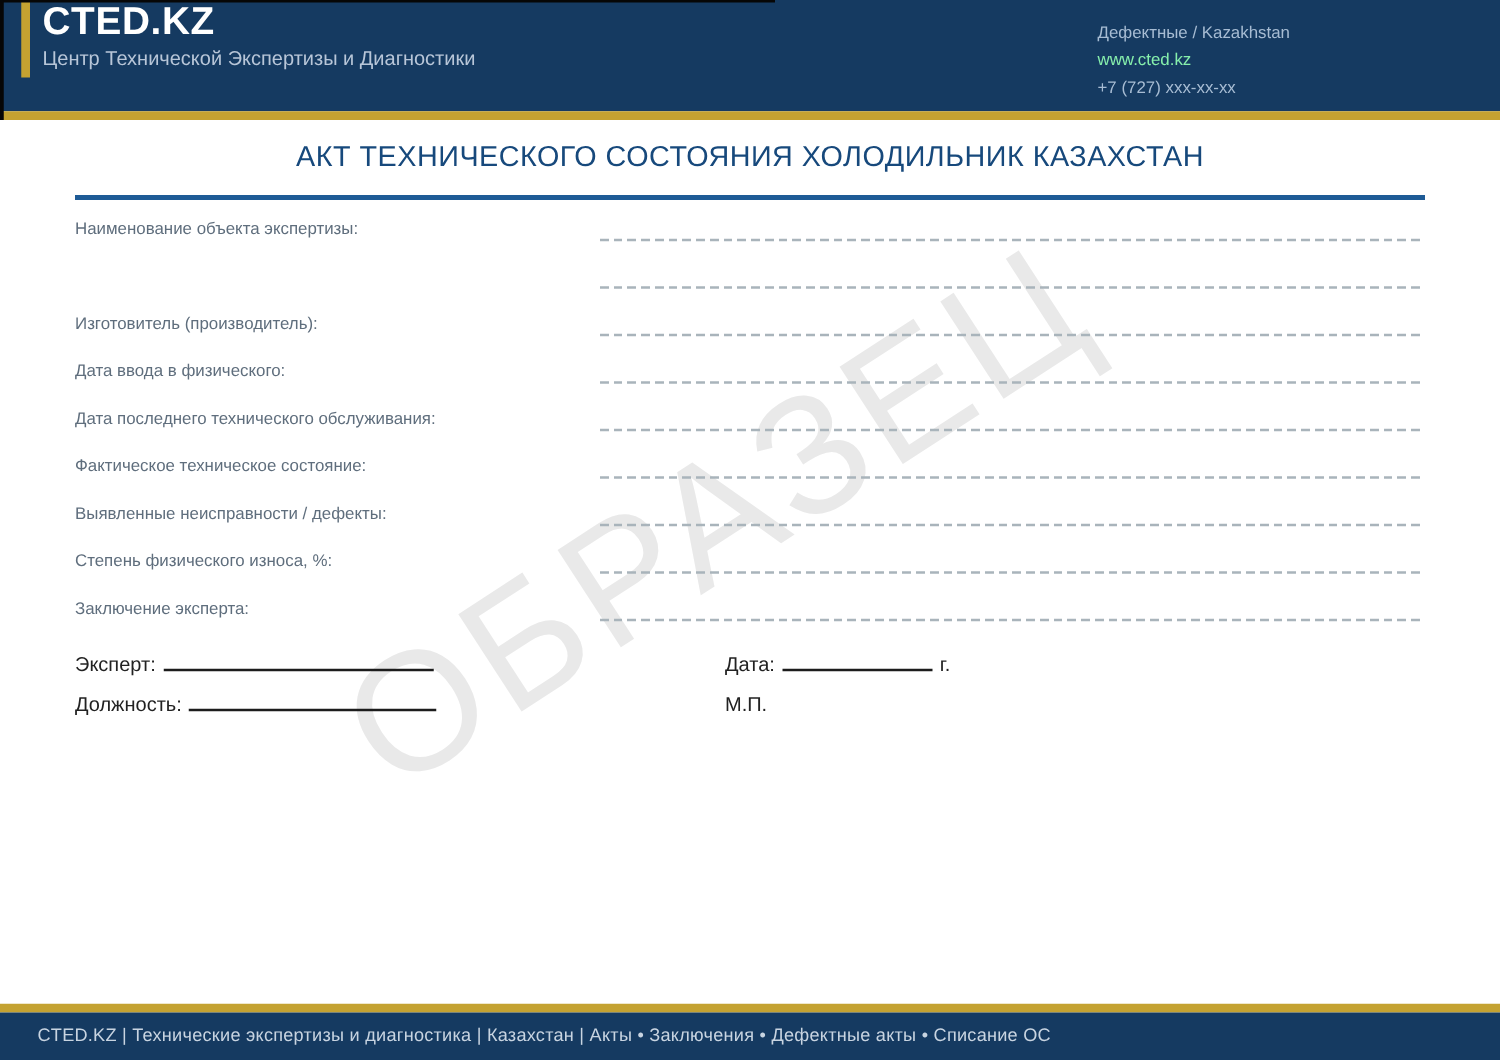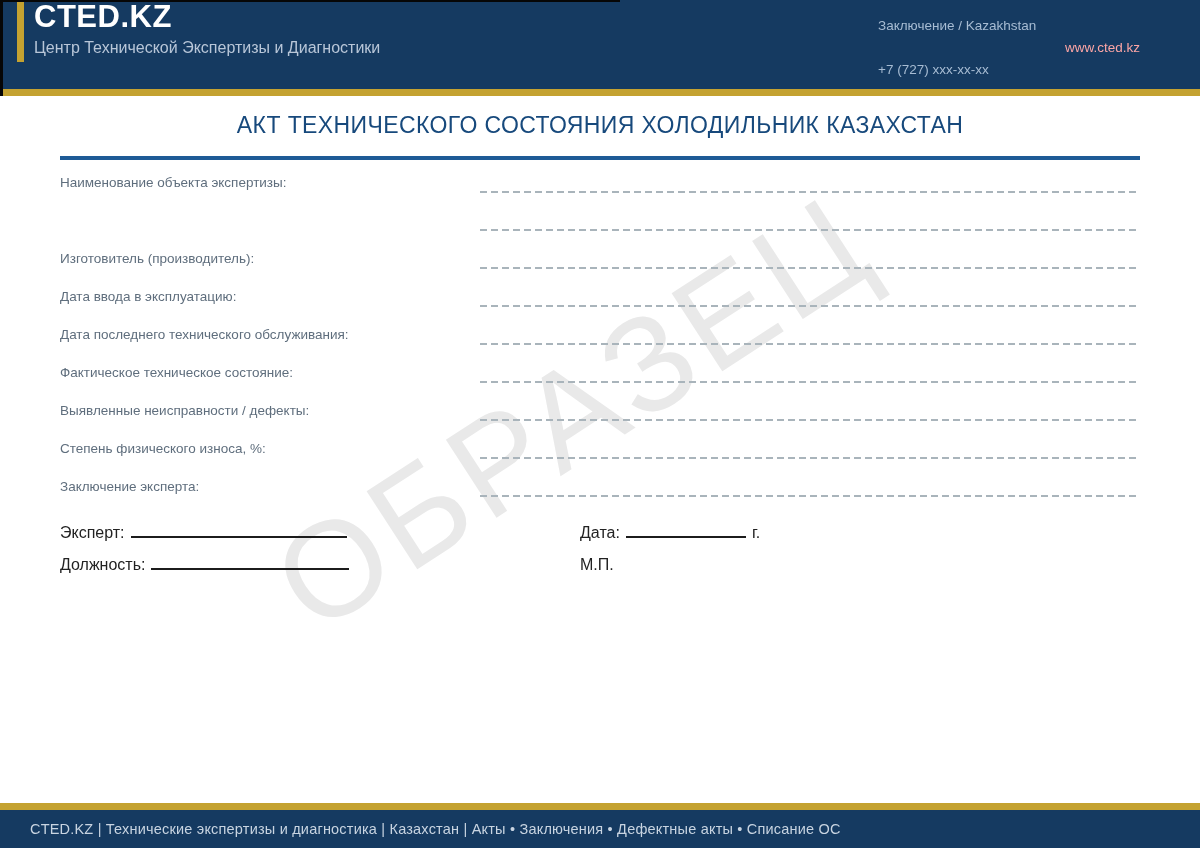--- a/index.html
+++ b/index.html
@@ -10,21 +10,21 @@
   
   .header { position:relative; height:89px; background:#153a61; display:flex; justify-content:space-between; padding:0 60px 0 17px; z-index:2; }
   .edge-top { position:absolute; left:0; top:0; width:620px; height:2px; background:#060606; z-index:6; }
   .edge-left { position:absolute; left:0; top:0; width:3px; height:96px; background:#060606; z-index:6; }
   .logo-wrap { display:flex; padding-top:0; }
   .logo-accent { width:7px; height:62px; background:#c4a231; margin-right:10px; }
   .brand { color:#ffffff; font-size:31px; font-weight:bold; line-height:34px; letter-spacing:0.5px; }
   .tagline { color:#b8c6d8; font-size:16px; margin-top:5px; }
   .header-right { width:262px; padding-top:15px; font-size:13.5px; line-height:22px; }
   .hr-region { color:#a7bcd3; }
-  .hr-site { color:#fca5a5; cursor:pointer;text-align:right; }
+  .hr-site { color:#86efac; cursor:pointer; }
   .hr-phone { color:#a7bcd3; }
   .gold-line { height:7px; background:#c4a231; position:relative; z-index:2; }
 
   
   .watermark { position:absolute; left:235px; top:335px; z-index:0;
     font-size:135px; font-weight:400; letter-spacing:6px; color:#e9e9e9;
     transform:rotate(-33deg); white-space:nowrap; user-select:none; }
 
   
   .main { position:relative; z-index:1; padding:0 60px; }
@@ -61,21 +61,21 @@
 
   <div class="header">
     <div class="logo-wrap">
       <div class="logo-accent"></div>
       <div>
         <div class="brand">CTED.KZ</div>
         <div class="tagline">Центр Технической Экспертизы и Диагностики</div>
       </div>
     </div>
     <div class="header-right">
-      <div class="hr-region">Заключение / Kazakhstan</div>
+      <div class="hr-region">Дефектные / Kazakhstan</div>
       <div class="hr-site">www.cted.kz</div>
       <div class="hr-phone">+7 (727) xxx-xx-xx</div>
     </div>
   </div>
   <div class="gold-line"></div>
 
   <div class="watermark">ОБРАЗЕЦ</div>
 
   <div class="main">
     <div class="doc-title">АКТ ТЕХНИЧЕСКОГО СОСТОЯНИЯ ХОЛОДИЛЬНИК КАЗАХСТАН</div>
@@ -87,21 +87,21 @@
           <div class="field-line"></div>
         </div>
         <div class="field-row">
           <div class="field-line"></div>
         </div>
         <div class="field-row">
           <div class="field-label">Изготовитель (производитель):</div>
           <div class="field-line"></div>
         </div>
         <div class="field-row">
-          <div class="field-label">Дата ввода в эксплуатацию:</div>
+          <div class="field-label">Дата ввода в физического:</div>
           <div class="field-line"></div>
         </div>
         <div class="field-row">
           <div class="field-label">Дата последнего технического обслуживания:</div>
           <div class="field-line"></div>
         </div>
         <div class="field-row">
           <div class="field-label">Фактическое техническое состояние:</div>
           <div class="field-line"></div>
         </div>

